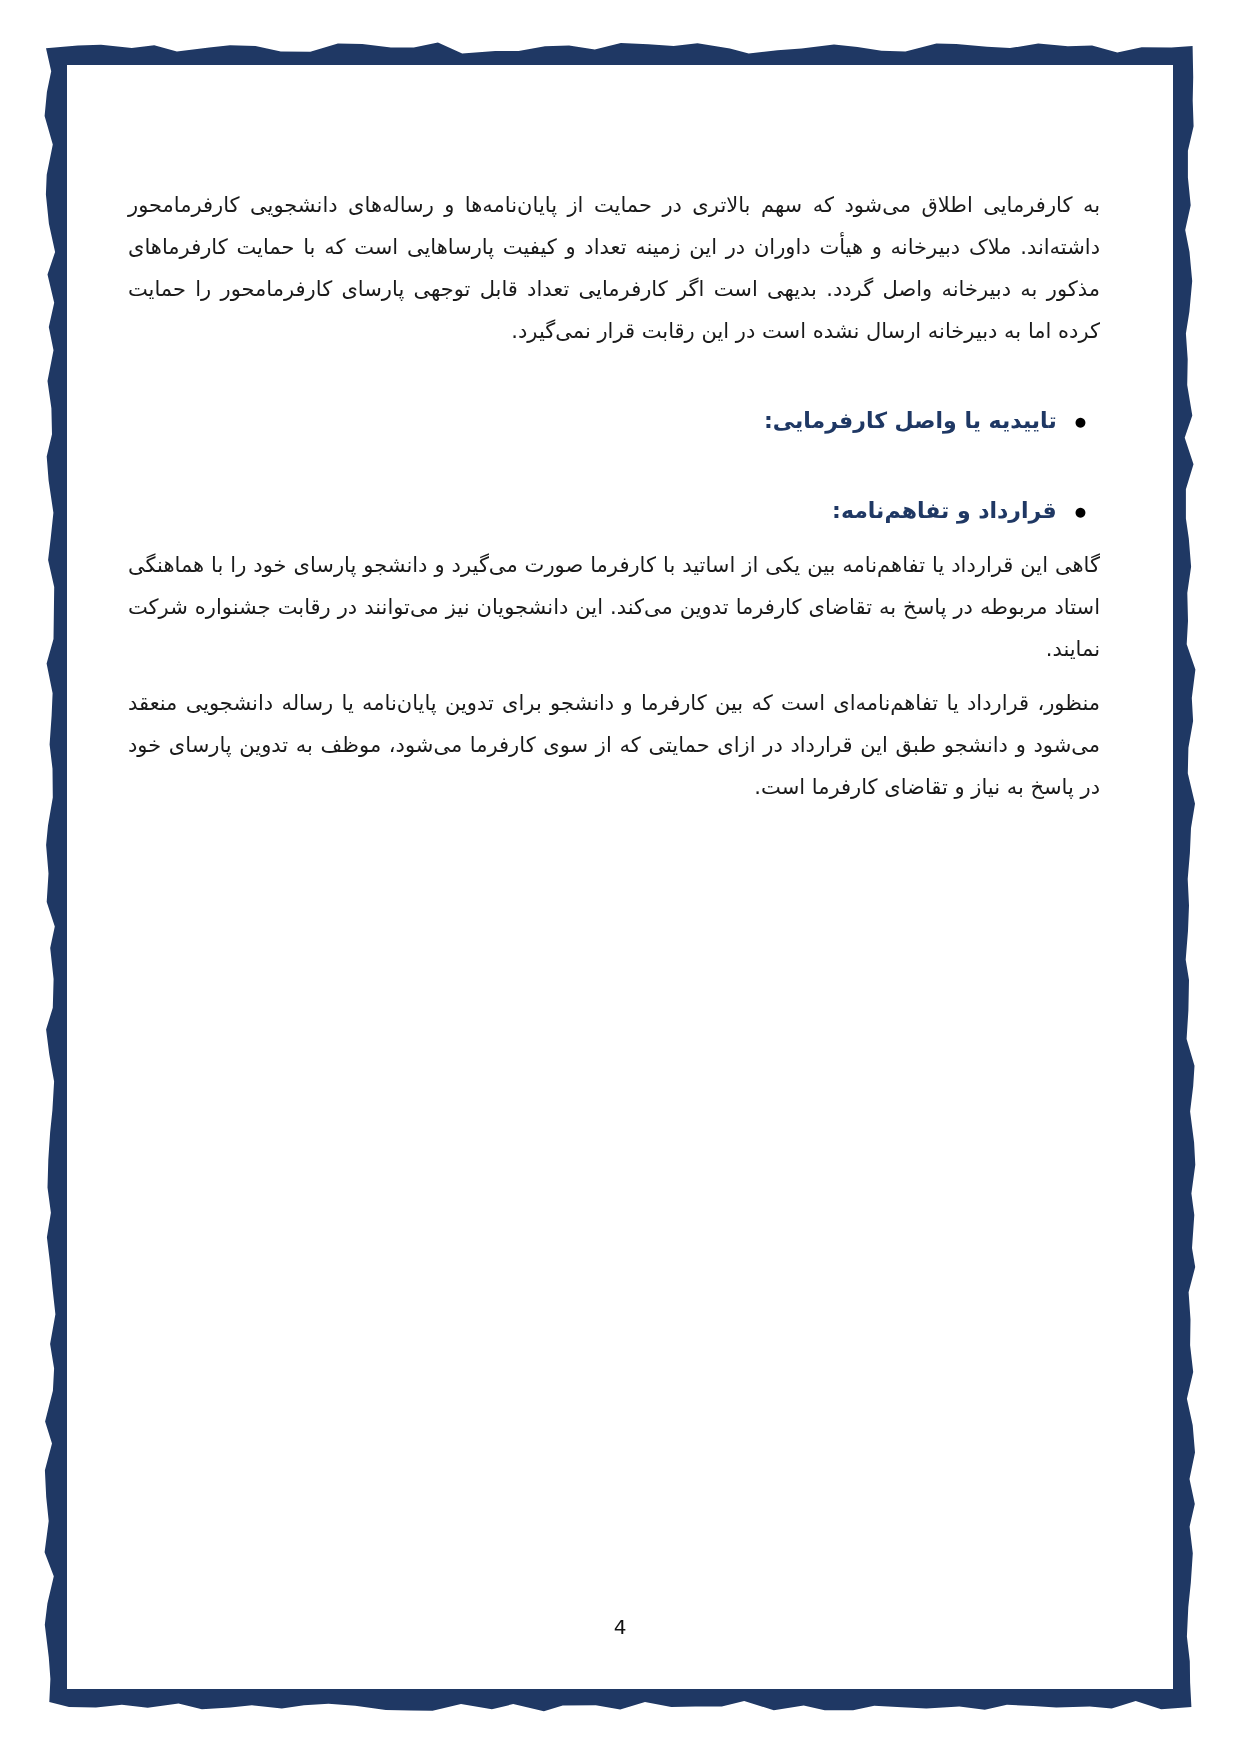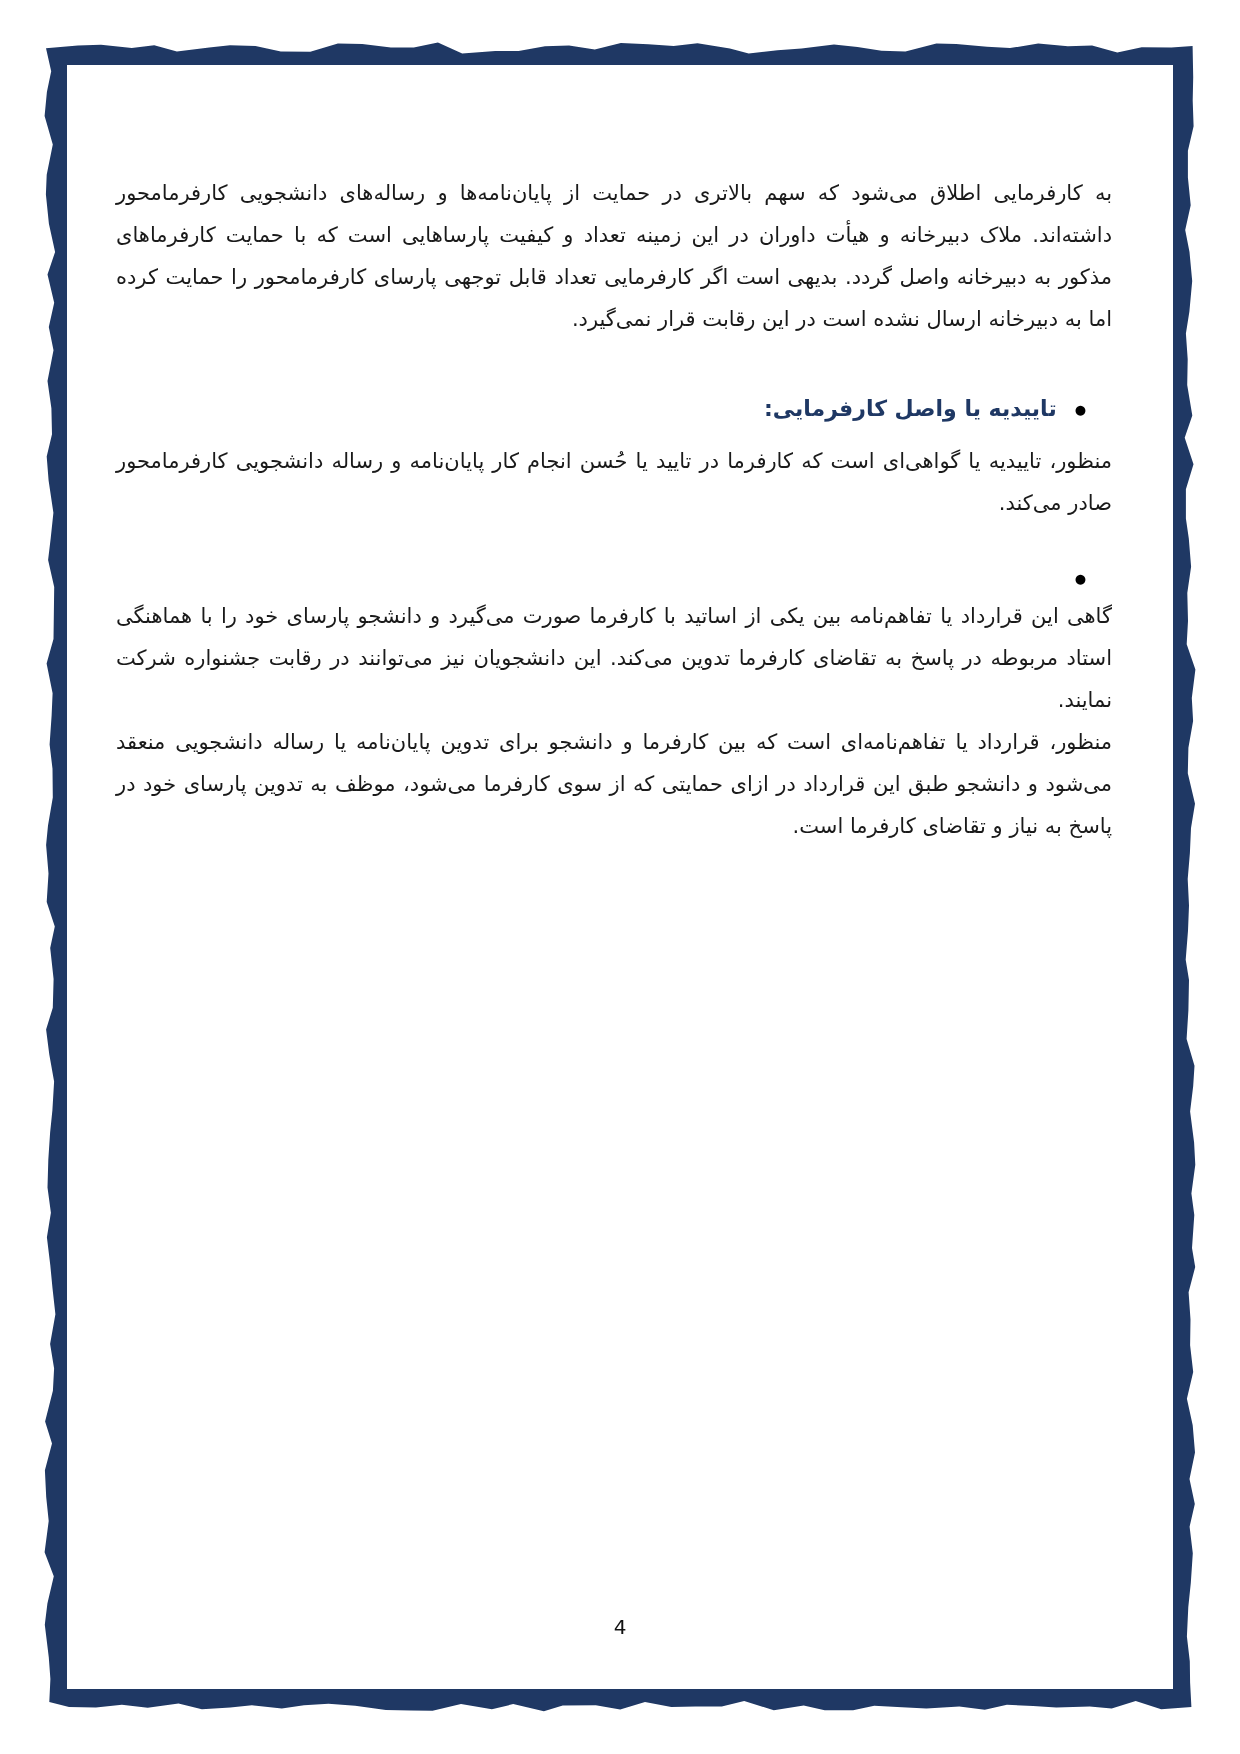--- a/index.html
+++ b/index.html
@@ -30,21 +30,21 @@
     top: 172px;
     right: 128px;
     left: 116px;
     direction: rtl;
     text-align: justify;
     color: var(--text-color, #1a1a1a);
     font-size: 21px;
     line-height: 42px;
   }
   .content p {
-    margin: 0;
+    margin: 12px;
   }
   .heading {
     display: flex;
     align-items: center;
     gap: 18px;
     margin: 48px 0 10px 0;
     padding-right: 26px;
     color: var(--heading-color, #1f3864);
     font-weight: bold;
     font-size: 22px;
@@ -79,24 +79,24 @@
 
   <main class="content">
 
     <p>به کارفرمایی اطلاق می‌شود که سهم بالاتری در حمایت از پایان‌نامه‌ها و رساله‌های دانشجویی کارفرمامحور داشته‌اند. ملاک دبیرخانه و هیأت داوران در این زمینه تعداد و کیفیت پارساهایی است که با حمایت کارفرماهای مذکور به دبیرخانه واصل گردد. بدیهی است اگر کارفرمایی تعداد قابل توجهی پارسای کارفرمامحور را حمایت کرده اما به دبیرخانه ارسال نشده است در این رقابت قرار نمی‌گیرد.</p>
 
     <div class="heading">
       <span class="bullet">●</span>
       <span>تاییدیه یا واصل کارفرمایی:</span>
     </div>
 
-    <p>منظور، تاییدیه یا گواهی‌ای است که کارفرما در تایید یا حُسن انجام کار پایان‌نامه و رساله دانشجویی کارفرمامحور صادر می‌کند.</p>
 
     <div class="heading">
       <span class="bullet">●</span>
+      <span>قرارداد و تفاهم‌نامه:</span>
     </div>
 
     <p>گاهی این قرارداد یا تفاهم‌نامه بین یکی از اساتید با کارفرما صورت می‌گیرد و دانشجو پارسای خود را با هماهنگی استاد مربوطه در پاسخ به تقاضای کارفرما تدوین می‌کند. این دانشجویان نیز می‌توانند در رقابت جشنواره شرکت نمایند.</p>
 
     <p>منظور، قرارداد یا تفاهم‌نامه‌ای است که بین کارفرما و دانشجو برای تدوین پایان‌نامه یا رساله دانشجویی منعقد می‌شود و دانشجو طبق این قرارداد در ازای حمایتی که از سوی کارفرما می‌شود، موظف به تدوین پارسای خود در پاسخ به نیاز و تقاضای کارفرما است.</p>
 
   </main>
 
   <div class="page-number">4</div>
 

